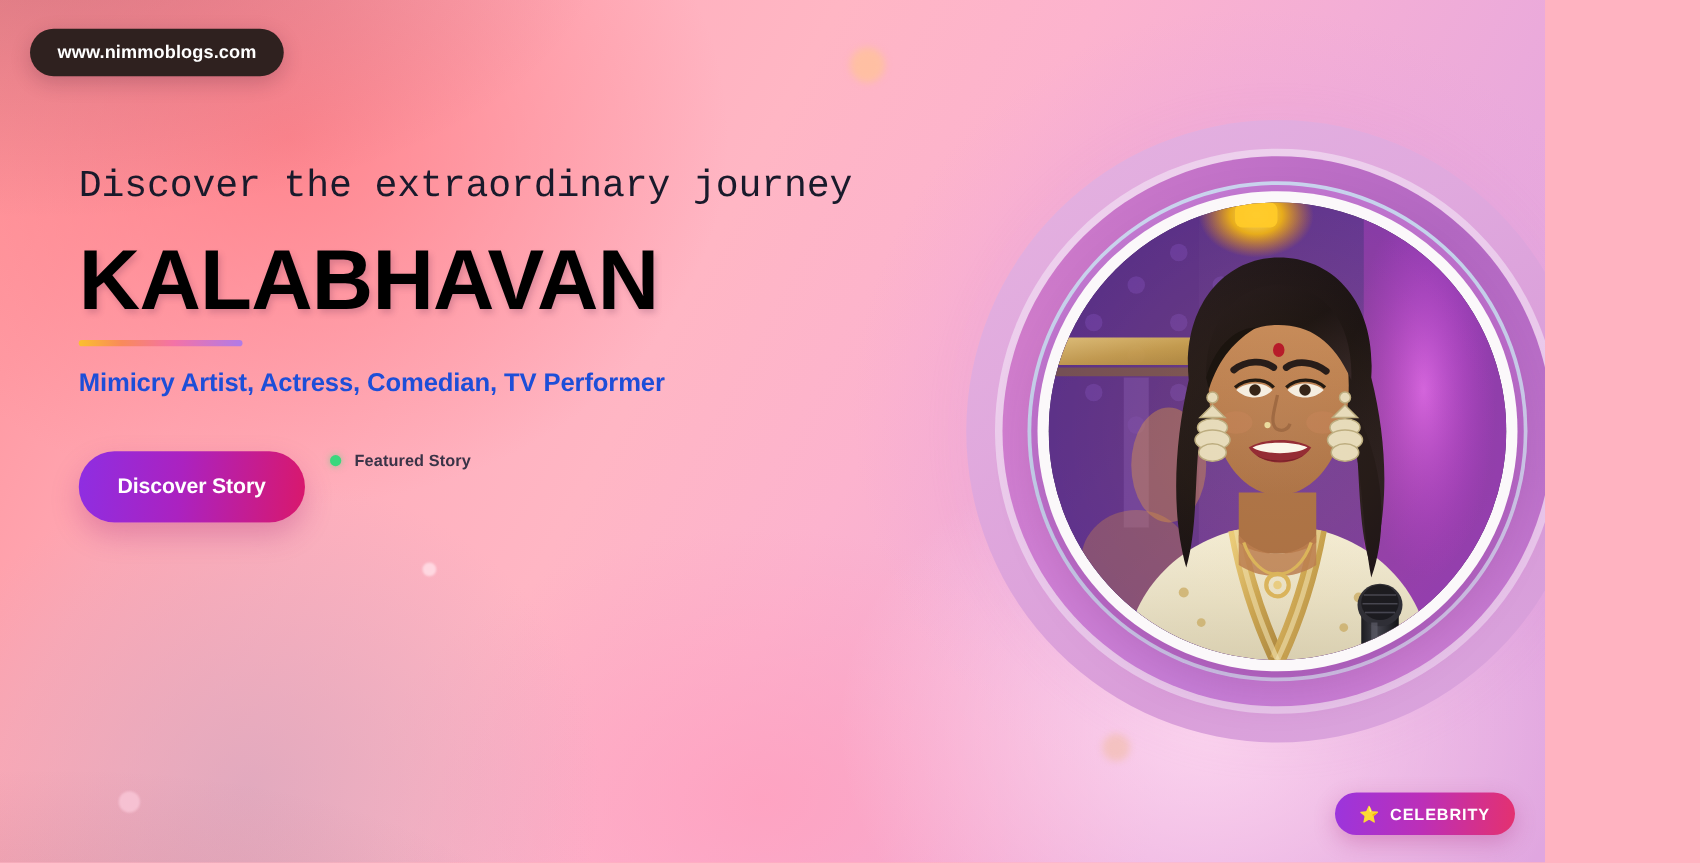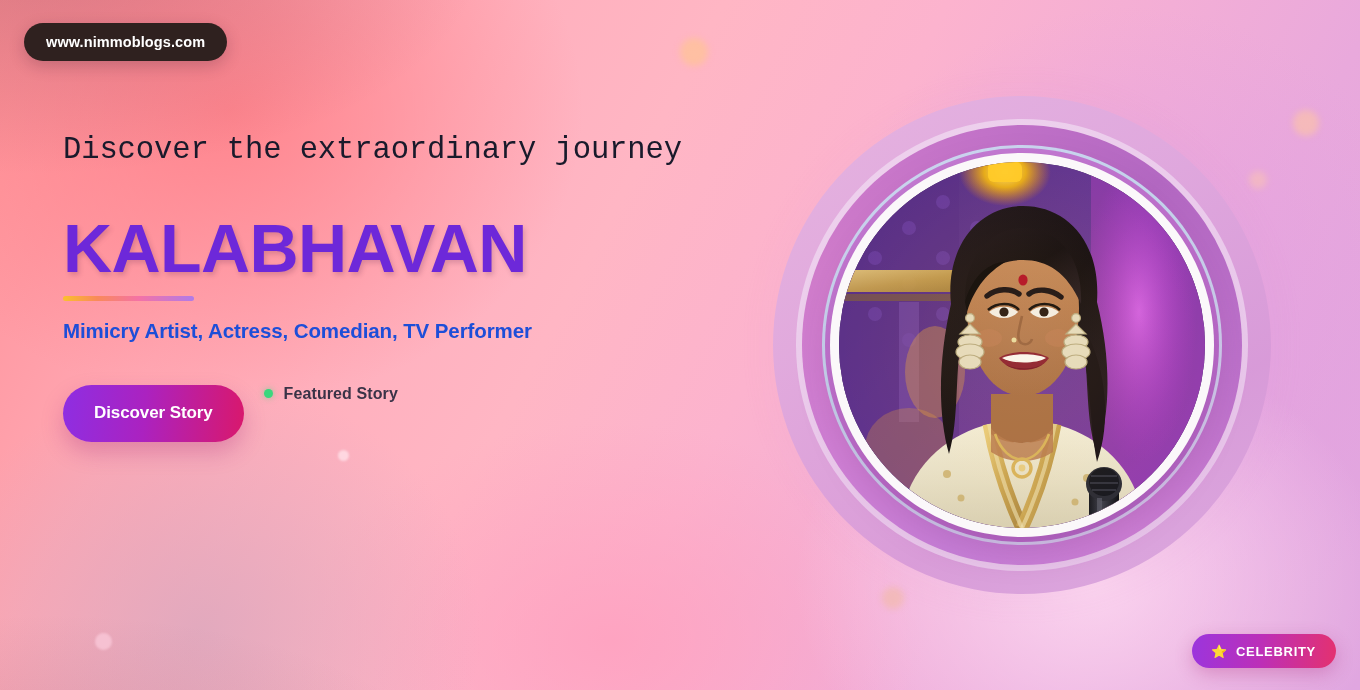--- a/index.html
+++ b/index.html
@@ -7,21 +7,21 @@
   html, body { width:1360px; height:690px; overflow:hidden; }
   body {
     font-family: "Liberation Sans", sans-serif;
     background:#ffb3c1;
     position:relative;
   }
 
   
   #stage {
     position:relative;
-    width:1360px; height:690px;
+    width:1236px; height:690px;
     overflow:hidden;
     isolation:isolate;
   }
 
   
   .bg-base{
     position:absolute; inset:0;
     background:
       linear-gradient(118deg,
         #ff9498 0%,
@@ -109,25 +109,25 @@
   .lead{
     margin-top:30px;
     font-size:30.5px; font-weight:normal;
     line-height:1.88;
     color:#191a2b;
     letter-spacing:-.1px;
     font-family:Liberation Mono, monospace;
   }
 
   .name{
-    margin-top:36px;
+    margin-top:12px;
     font-size:68px; font-weight:bold;
     line-height:.99;
     letter-spacing:-.6px;
-    color:#6d28d9;
+    color:#000000;
     text-shadow:2px 3px 5px rgba(80,30,70,.20);
     text-transform:uppercase;
   }
   .name-underline{
     margin-top:13px;
     width:131px; height:5px; border-radius:3px;
     background:linear-gradient(90deg,#fbc02d 0%,#f98a5a 26%,#f472a6 58%,#b07be8 100%);
   }
 
   .roles{
@@ -146,21 +146,21 @@
     letter-spacing:-.1px;
     box-shadow:0 10px 22px rgba(160,30,120,.28);
     cursor:pointer;
   }
   .featured-note{ display:flex; align-items:center; gap:11px; }
   .featured-dot{
     width:9px; height:9px; border-radius:50%;
     background:#3ad77d; box-shadow:0 0 6px rgba(58,215,125,.55);
   }
   .featured-note span.txt{
-    font-size:16px; font-weight:bold; color:#3a3347; letter-spacing:.1px;
+    font-size:13px; font-weight:bold; color:#3a3347; letter-spacing:.1px;
   }
 
   
   .portrait-wrap{
     position:absolute; left:1022px; top:345px;
     transform:translate(-50%,-50%);
     width:560px; height:560px;
   }
   .ring{
     position:absolute; left:50%; top:50%;

